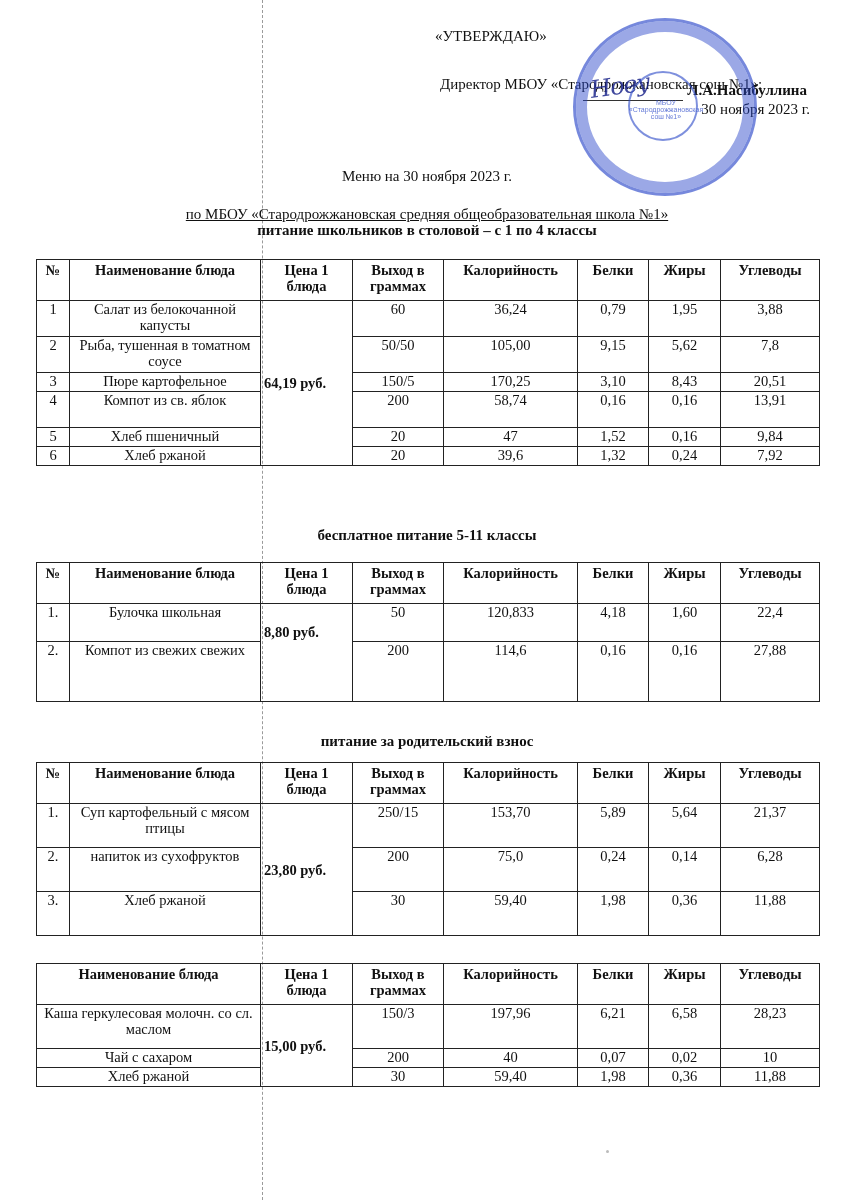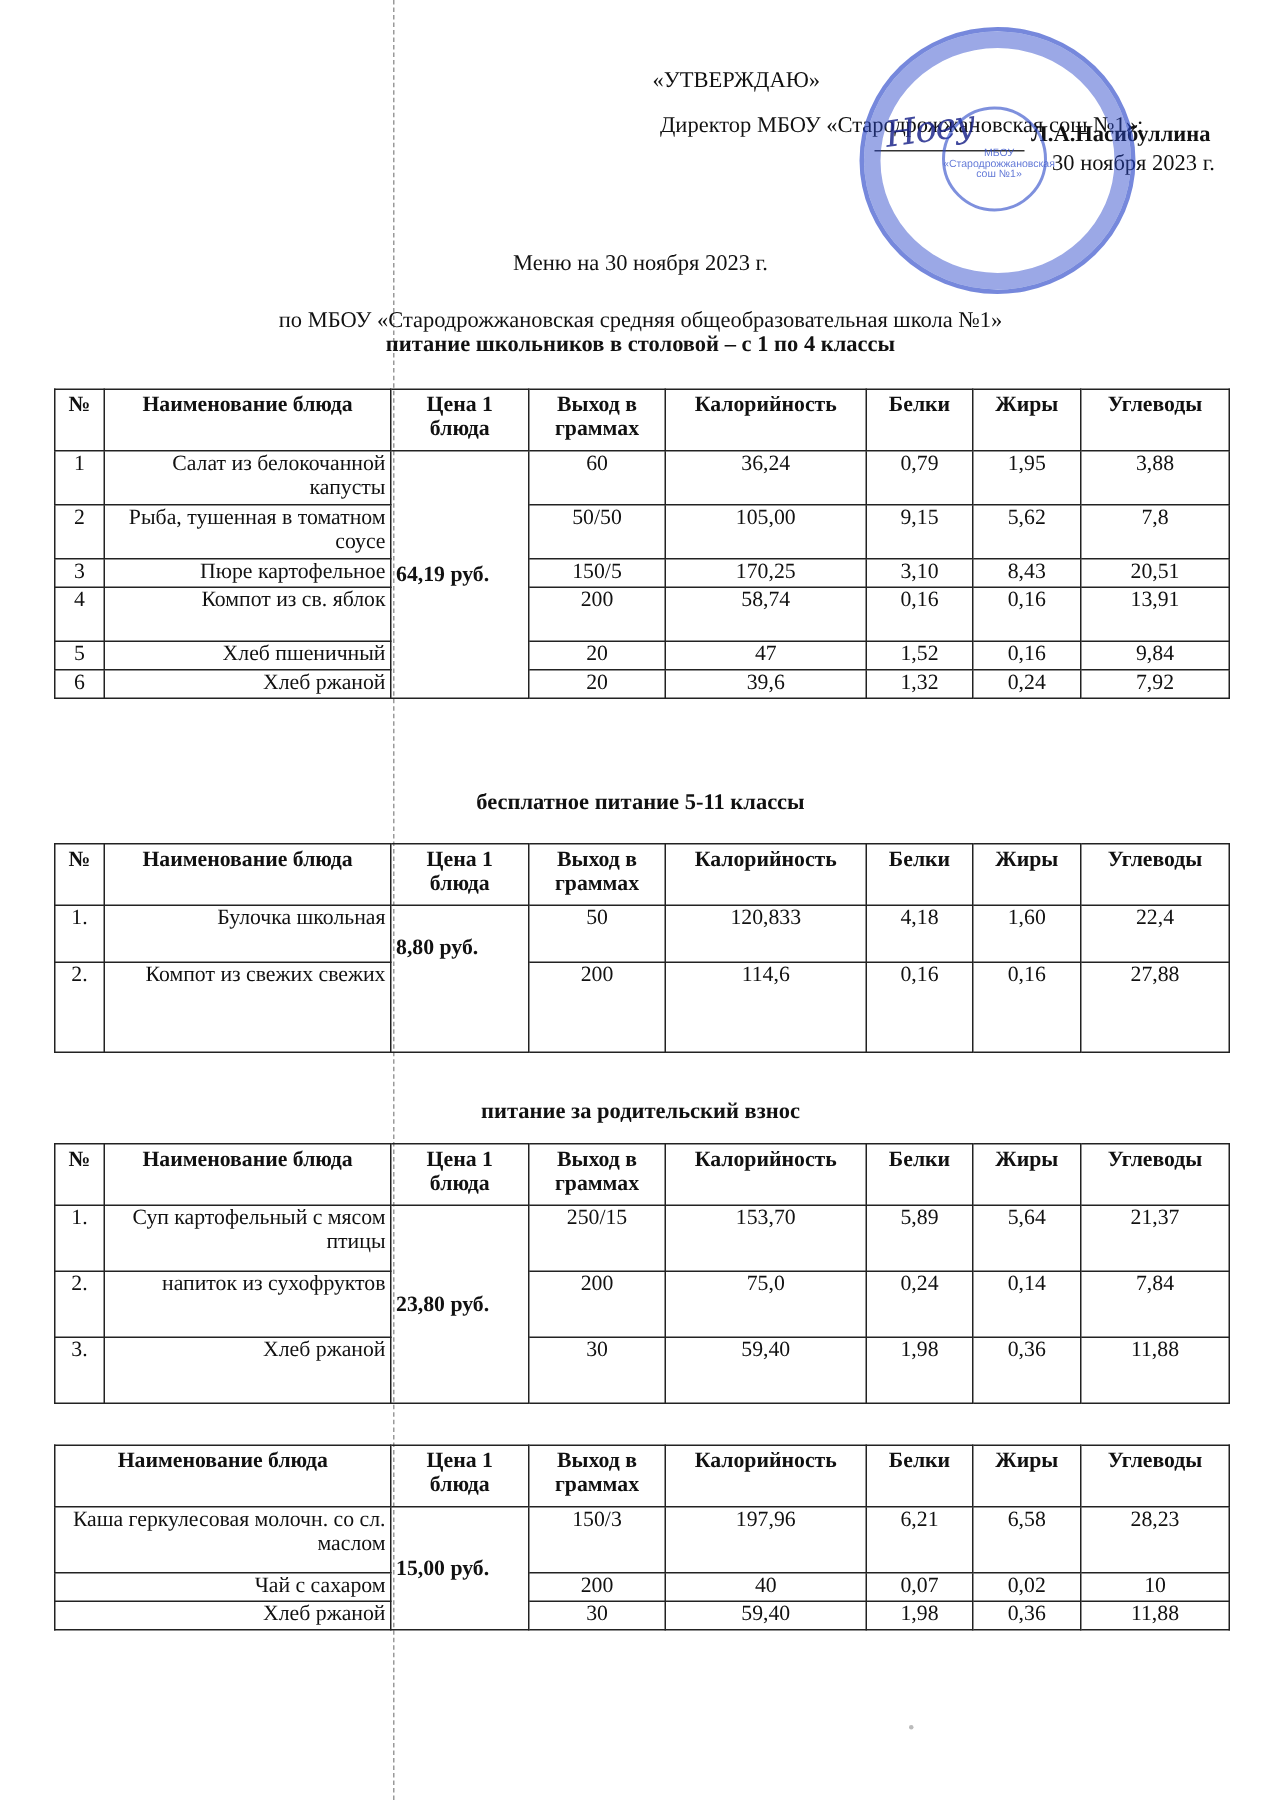--- a/index.html
+++ b/index.html
@@ -5,21 +5,21 @@
   html, body { margin: 0; padding: 0; }
   body {
     width: 854px; height: 1200px; background: #ffffff; position: relative; overflow: hidden;
     font-family: "Liberation Serif", "DejaVu Serif", serif; color: #111; font-size: 14.5px;
   }
   .fold-line {
     position: absolute; left: 262px; top: 0; width: 0; height: 1200px;
     border-left: 1px dashed #9a9a9a;
   }
   .approve { position: absolute; left: 0; top: 0; width: 854px; }
-  .approve .l1 { position: absolute; left: 435px; top: 46px; font-size: 15px; }
+  .approve .l1 { position: absolute; left: 435px; top: 28px; font-size: 15px; }
   .approve .l2 { position: absolute; left: 440px; top: 76px; font-size: 15px; }
   .approve .l3 { position: absolute; right: 47px; top: 82px; font-size: 15px; font-weight: bold; }
   .approve .l4 { position: absolute; right: 44px; top: 101px; font-size: 15px; }
   .sign-line { position: absolute; left: 583px; top: 100px; width: 100px; border-top: 1px solid #333; }
   .stamp {
     position: absolute; left: 573px; top: 18px; width: 178px; height: 172px;
     border-radius: 50%; border: 3px solid rgba(40,70,200,0.75);
     box-shadow: inset 0 0 0 9px rgba(255,255,255,0), inset 0 0 0 11px rgba(40,70,200,0.55);
     opacity: 0.85; pointer-events: none;
   }
@@ -27,33 +27,33 @@
     position: absolute; left: 52px; top: 50px; width: 66px; height: 66px; border-radius: 50%;
     border: 2px solid rgba(40,70,200,0.7);
   }
   .stamp .stxt { position: absolute; font-family: "Liberation Sans", sans-serif; font-size: 7px; color: rgba(40,70,200,0.85); }
   .signature {
     position: absolute; left: 590px; top: 72px; font-family: "DejaVu Serif", serif; font-style: italic;
     font-size: 24px; color: rgba(30,40,140,0.85); letter-spacing: -1px; transform: rotate(-8deg);
   }
   .title-center { position: absolute; left: 0; width: 854px; text-align: center; font-size: 15px; }
   .t-menu { top: 168px; }
-  .t-school { top: 206px; }
+  .t-school { top: 206px; text-decoration: underline; }
   .t-sec { font-weight: bold; font-size: 15px; }
   .t-s1 { top: 222px; }
   .t-s2 { top: 527px; }
   .t-s3 { top: 733px; }
   table.menu {
     position: absolute; left: 36px; width: 783px; border-collapse: collapse; table-layout: fixed;
     font-size: 14.5px;
   }
   table.menu th, table.menu td { border: 1px solid #222; padding: 0 3px; vertical-align: top; line-height: 16px; }
   table.menu th { font-weight: bold; text-align: center; height: 38px; padding-top: 2px; }
   table.menu td.num { text-align: center; }
-  table.menu td.name { text-align: right; }
+  table.menu td.name { text-align: center; }
   table.menu td.c { text-align: center; }
   table.menu td.price { text-align: left; vertical-align: middle; font-weight: bold; }
   .tbl1 { top: 259px; }
   .tbl2 { top: 562px; }
   .tbl3 { top: 762px; }
   .tbl4 { top: 963px; }
   .r2 { height: 36px; }
   .r1 { height: 19px; }
   .r1b { height: 38px; }
   .r2b { height: 44px; }
@@ -242,21 +242,21 @@
     <td class="c">5,64</td>
     <td class="c">21,37</td>
   </tr>
   <tr class="r2b">
     <td class="num">2.</td>
     <td class="name">напиток из сухофруктов</td>
     <td class="c">200</td>
     <td class="c">75,0</td>
     <td class="c">0,24</td>
     <td class="c">0,14</td>
-    <td class="c">7,84</td>
+    <td class="c">6,28</td>
   </tr>
   <tr class="r2b">
     <td class="num">3.</td>
     <td class="name">Хлеб ржаной</td>
     <td class="c">30</td>
     <td class="c">59,40</td>
     <td class="c">1,98</td>
     <td class="c">0,36</td>
     <td class="c">11,88</td>
   </tr>

